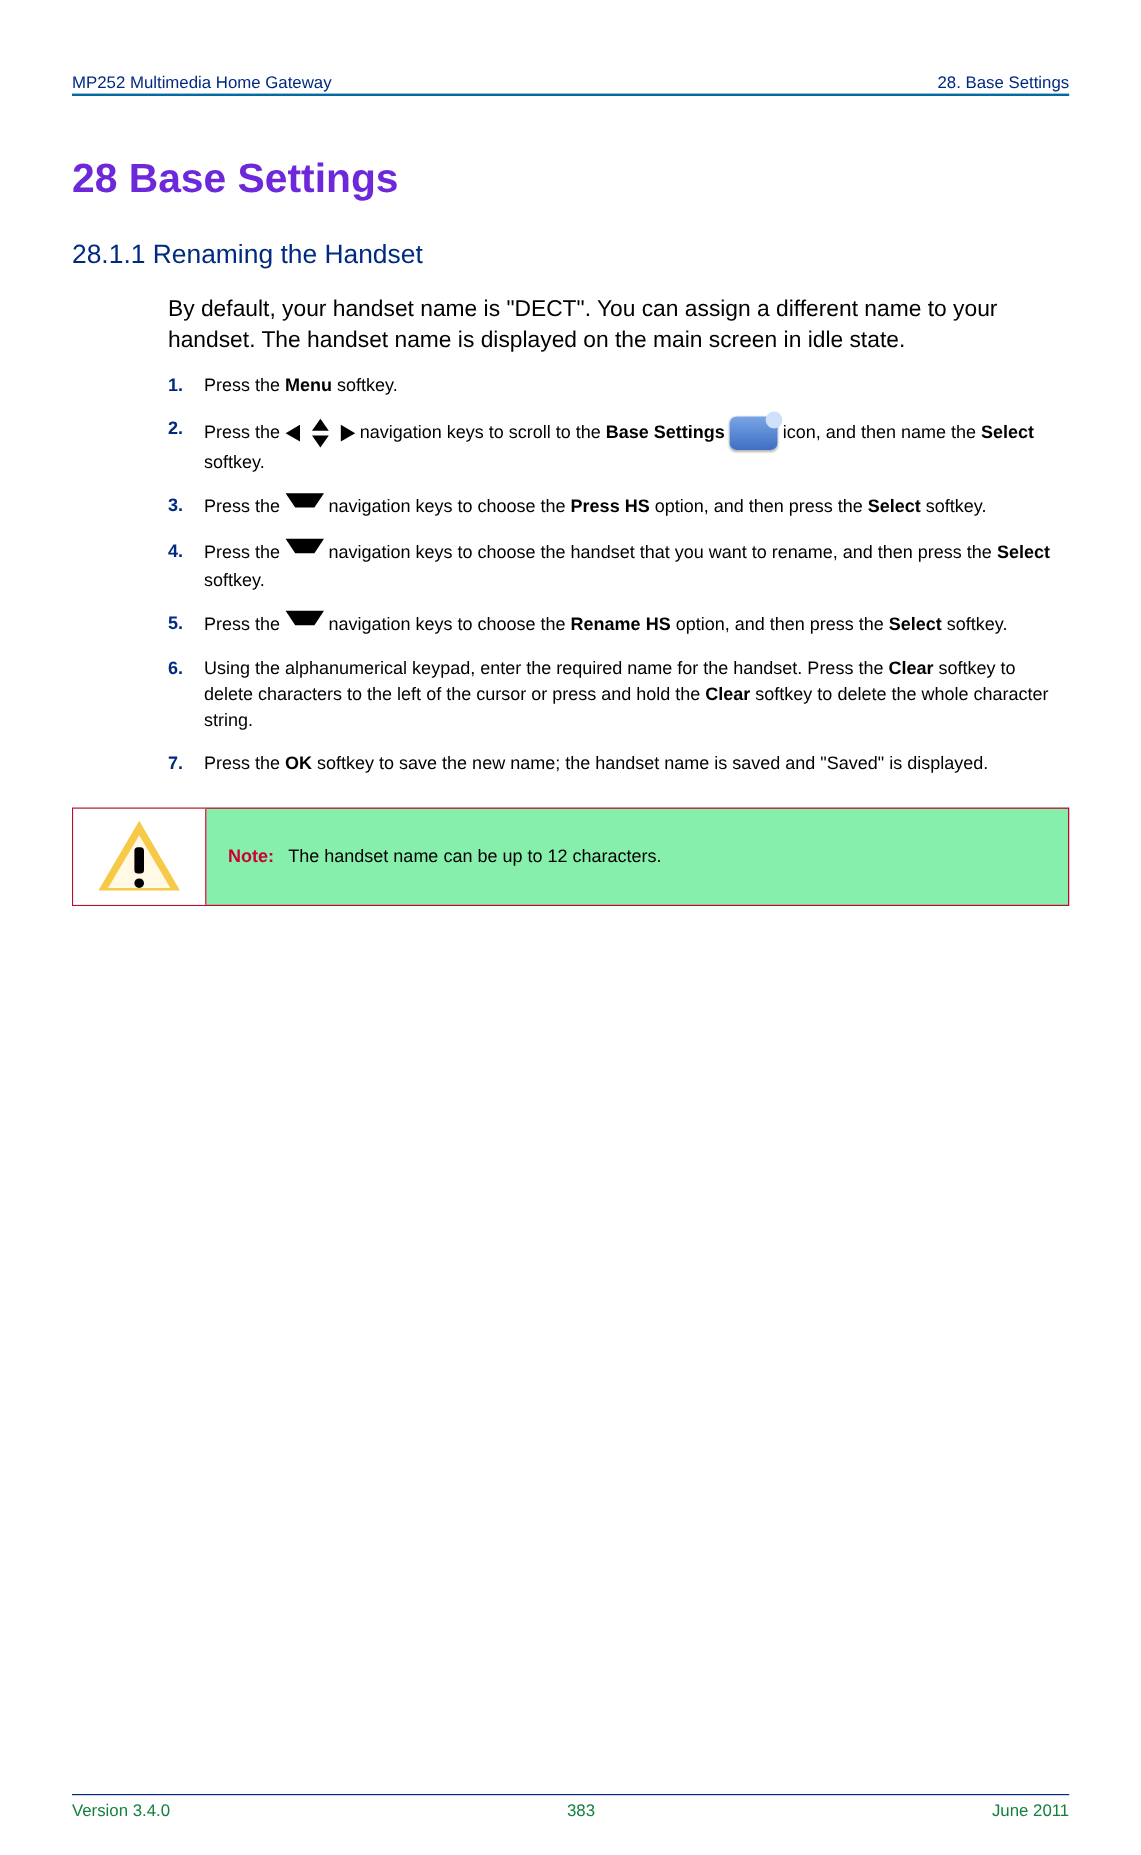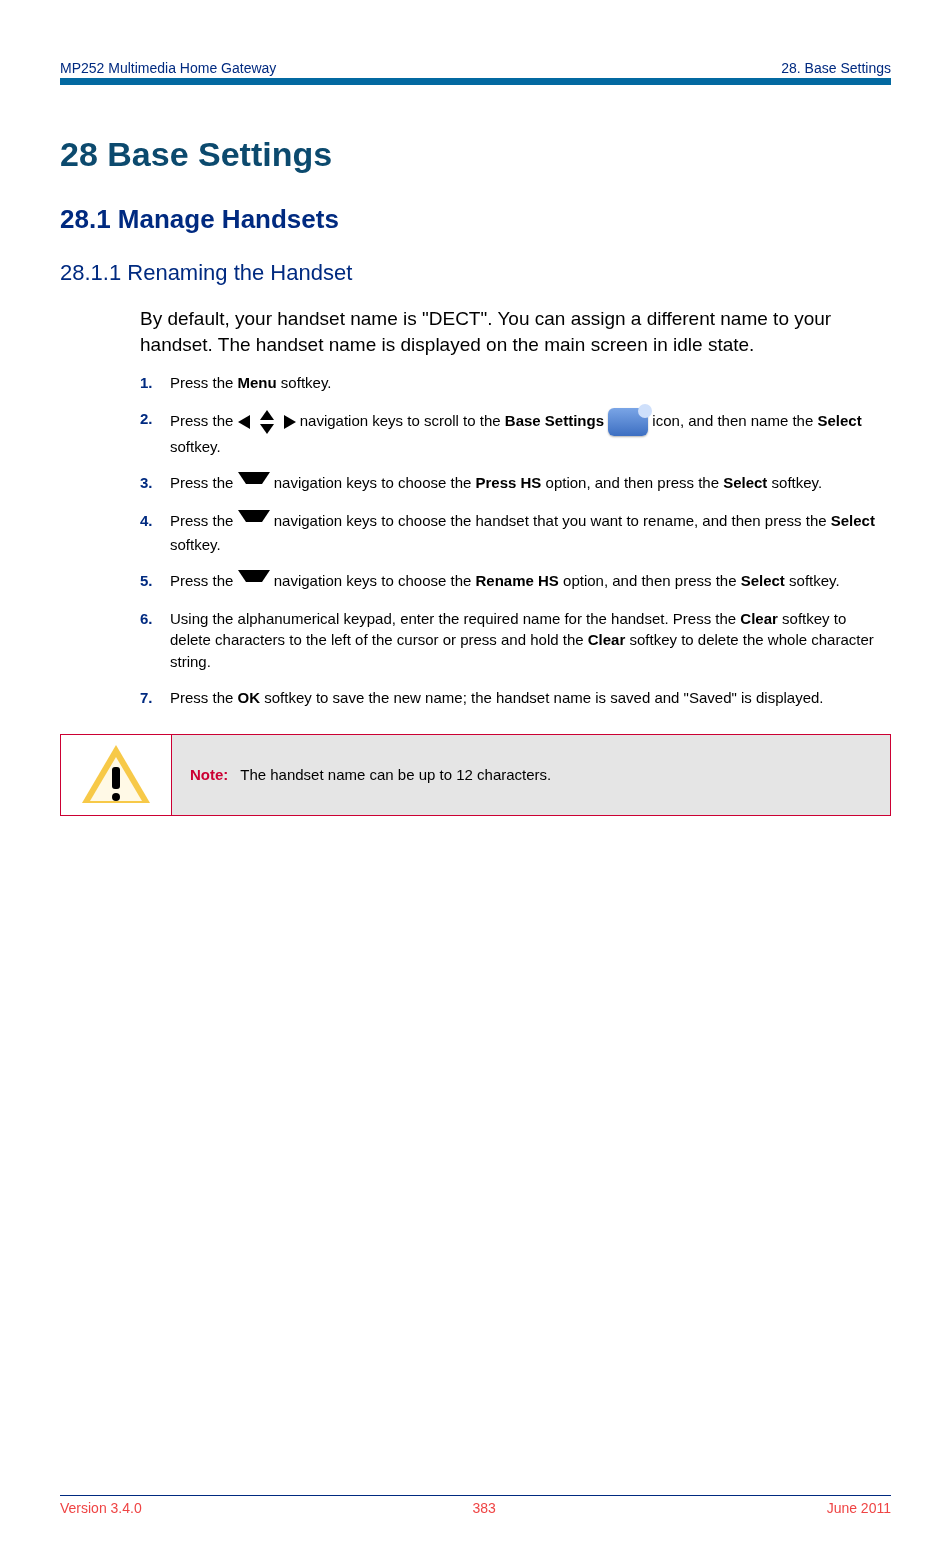--- a/index.html
+++ b/index.html
@@ -14,26 +14,26 @@
   }
   .page {
     padding: 60px 60px 0 60px;
     box-sizing: border-box;
   }
   .header-row {
     display: flex;
     justify-content: space-between;
     font-size: 14px;
     color: #002a80;
-    border-bottom: 7px solid #0369a1;
+    border-bottom: 2px solid #0369a1;
     padding-bottom: 2px;
     margin-bottom: 50px;
   }
   .h-chapter {
-    color: #0c4a6e;
+    color: #6d28d9;
     font-size: 34px;
     font-weight: bold;
     margin: 0 0 30px 0;
   }
   .h-section {
     color: #002a80;
     font-size: 26px;
     font-weight: bold;
     margin: 0 0 25px 0;
   }
@@ -125,21 +125,21 @@
     width:14px; height:14px;
     background:#cfe0fb;
     border-radius:50%;
     top:-4px; right:-4px;
   }
   .note-block {
     display: flex;
     align-items: center;
     margin: 25px 0 0 0;
     border: 1px solid #cc0033;
-    background: #e5e5e5;
+    background: #86efac;
   }
   .note-icon-cell {
     width: 110px;
     display: flex;
     align-items: center;
     justify-content: center;
     background: #fff;
     border-right: 1px solid #cc0033;
     align-self: stretch;
     padding: 10px 0;
@@ -184,37 +184,36 @@
   }
   .note-label { color: #cc0033; font-weight: bold; margin-right: 8px; }
   .footer-row {
     position: absolute;
     bottom: 30px;
     left: 60px;
     right: 60px;
     display: flex;
     justify-content: space-between;
     font-size: 14px;
-    color: #ef4444;
+    color: #15803d;
     border-top: 1px solid #002a80;
     padding-top: 4px;
   }
 </style>
 </head>
 <body>
 
 <div class="page">
 
   <div class="header-row">
     <span>MP252 Multimedia Home Gateway</span>
     <span>28. Base Settings</span>
   </div>
 
   <h1 class="h-chapter">28  Base Settings</h1>
-  <h2 class="h-section">28.1  Manage Handsets</h2>
   <h3 class="h-subsection">28.1.1  Renaming the Handset</h3>
 
   <p class="body-text">By default, your handset name is "DECT". You can assign a different name to your handset. The handset name is displayed on the main screen in idle state.</p>
 
 
   <ol class="steps">
 
     <li>
       <span>Press the </span><span class="bold">Menu</span><span> softkey.</span>
     </li>

